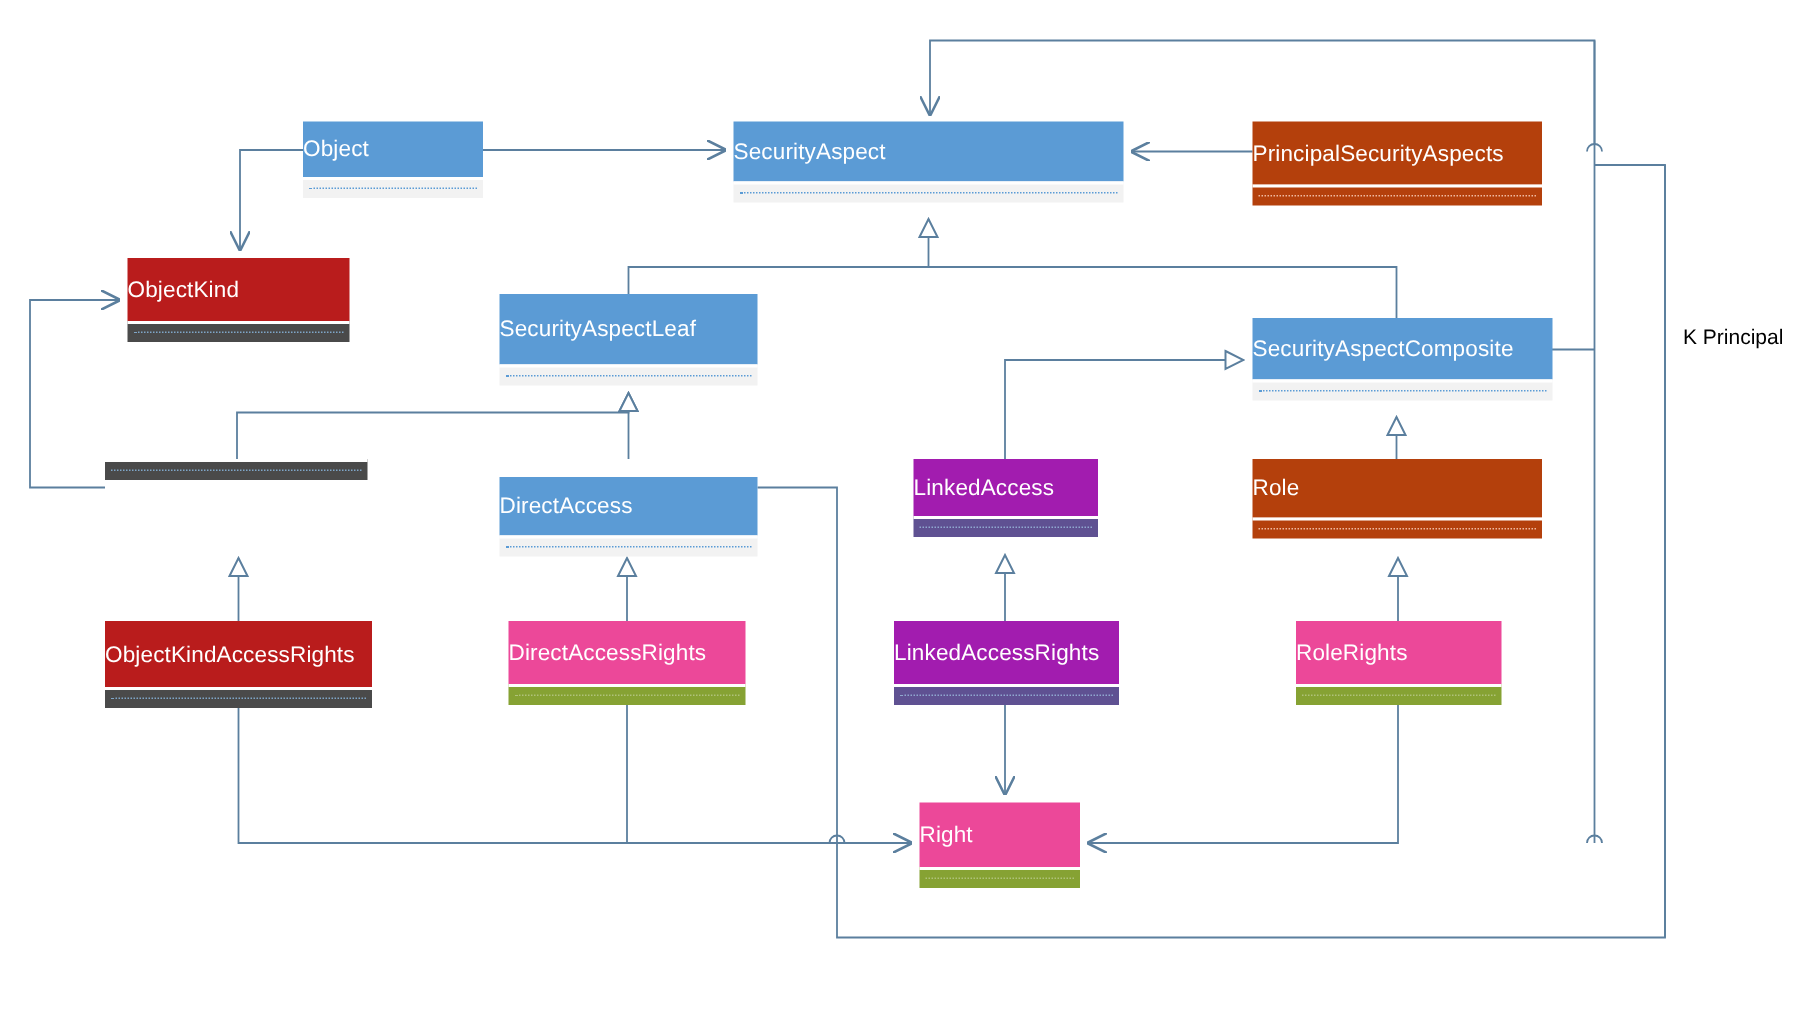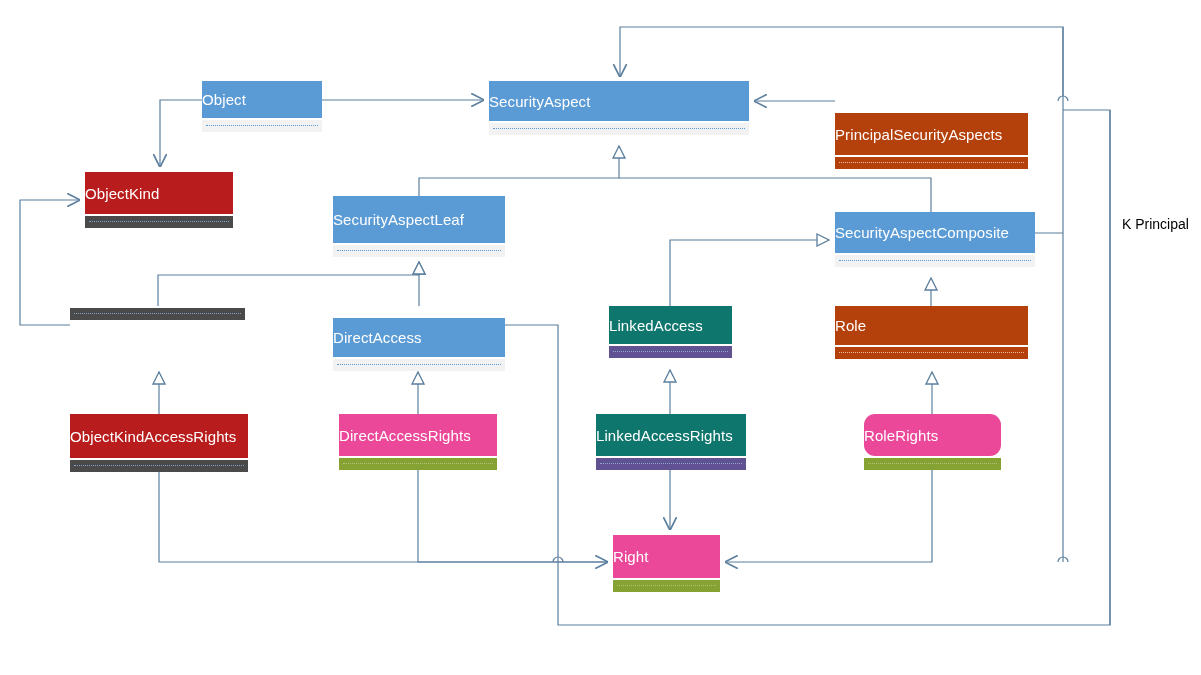--- a/index.html
+++ b/index.html
@@ -42,21 +42,21 @@
   .c-gray .hdr{background:#b91c1c;}
   .c-gray .cmp{background:#4a4a4a;}
   .c-gray .cmp::after{border-top:1px dotted #7fa6c8;}
 
   
   .c-rust .hdr{background:#b4400c;}
   .c-rust .cmp{background:#b4400c;}
   .c-rust .cmp::after{border-top:1px dotted #f0b9a0;}
 
   
-  .c-purple .hdr{background:#0f766e;text-align:right;}
+  .c-purple .hdr{background:#a21caf;text-align:right;}
   .c-purple .cmp{background:#5f5192;}
   .c-purple .cmp::after{border-top:1px dotted #8fa8cf;}
 
   
   .c-green .hdr{background:#ec4899;}
   .c-green .cmp{background:#86a233;}
   .c-green .cmp::after{border-top:1px dotted rgba(255,255,255,.35);}
 
   .edge-label{
     position:absolute;
@@ -138,21 +138,21 @@
   <div class="node c-blue" style="left:202px;top:81px;width:120px;">
     <div class="hdr" style="height:37px;">Object</div>
     <div class="cmp"></div>
   </div>
 
   <div class="node c-blue" style="left:489px;top:81px;width:260px;">
     <div class="hdr" style="height:40px;">SecurityAspect</div>
     <div class="cmp"></div>
   </div>
 
-  <div class="node c-rust" style="left:835px;top:81px;width:193px;margin-top:32px;">
+  <div class="node c-rust" style="left:835px;top:81px;width:193px;">
     <div class="hdr" style="height:42px;">PrincipalSecurityAspects</div>
     <div class="cmp"></div>
   </div>
 
   <div class="node c-gray" style="left:85px;top:172px;width:148px;">
     <div class="hdr" style="height:42px;">ObjectKind</div>
     <div class="cmp"></div>
   </div>
 
   <div class="node c-blue" style="left:333px;top:196px;width:172px;">
@@ -193,21 +193,21 @@
     <div class="hdr" style="height:42px;">DirectAccessRights</div>
     <div class="cmp"></div>
   </div>
 
   <div class="node c-purple" style="left:596px;top:414px;width:150px;">
     <div class="hdr" style="height:42px;">LinkedAccessRights</div>
     <div class="cmp"></div>
   </div>
 
   <div class="node c-green" style="left:864px;top:414px;width:137px;">
-    <div class="hdr" style="height:42px;border-radius:11px;">RoleRights</div>
+    <div class="hdr" style="height:42px;">RoleRights</div>
     <div class="cmp"></div>
   </div>
 
   <div class="node c-green" style="left:613px;top:535px;width:107px;">
     <div class="hdr" style="height:43px;">Right</div>
     <div class="cmp"></div>
   </div>
 
   <div class="edge-label" style="left:1122px;top:216px;">K Principal</div>
 

